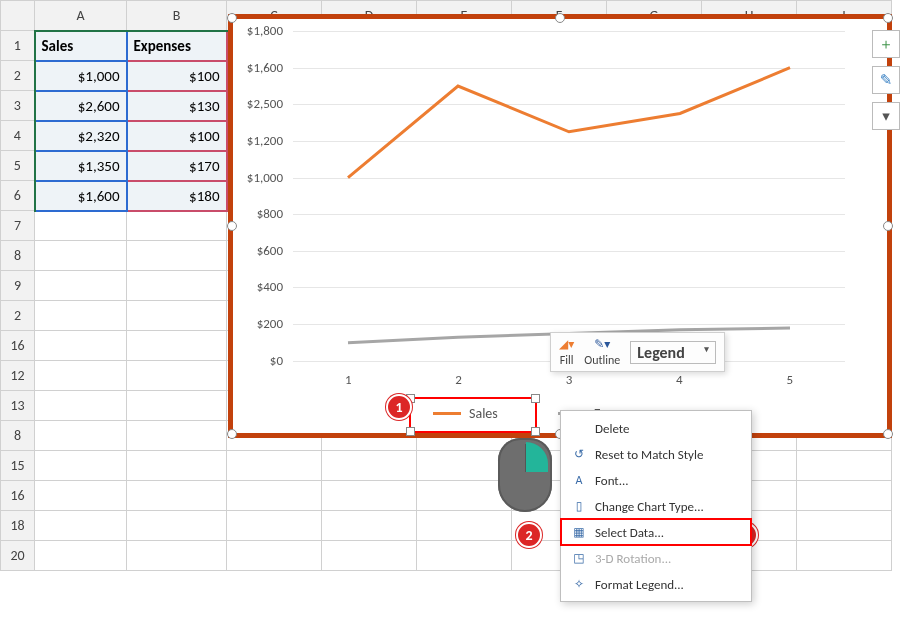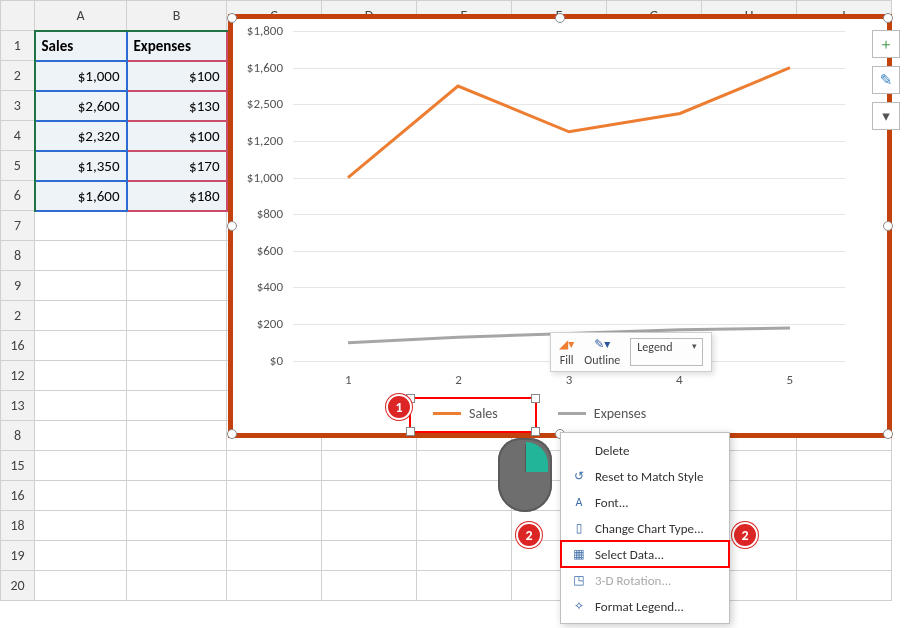--- a/index.html
+++ b/index.html
@@ -58,29 +58,28 @@
   .callout { position: absolute; width: 26px; height: 26px; border-radius: 50%; background: #dc2626; color:#fff; display:flex; align-items:center; justify-content:center; font-weight:bold; font-size:14px; border: 2px solid #fff; box-shadow: 0 0 0 1px #dc2626; }
 
   .mini-toolbar {
     position: absolute; left: 550px; top: 332px;
     background: #fdfdfd; border: 1px solid #cfcfcf;
     box-shadow: 2px 2px 6px rgba(0,0,0,.15);
     display: flex; align-items: center; padding: 4px 8px; gap: 10px;
     font-size: 12px; color: #444;
   }
   .mini-item { display:flex; flex-direction:column; align-items:center; gap:2px; }
-  .mini-legend { border:1px solid #bbb; padding:1px 30px 11px 6px; font-size:12px; position:relative; }
+  .mini-legend { border:1px solid #bbb; padding:1px 30px 1px 6px; font-size:16px; position:relative;font-weight:bold; }
   .mini-legend::after { content:"▾"; position:absolute; right:6px; font-size:9px; color:#555; }
 
   .ctx {
     position: absolute; left: 560px; top: 410px;
-    width: 170px; background: #fff; border: 1px solid #bfbfbf;
+    width: 192px; background: #fff; border: 1px solid #bfbfbf;
     box-shadow: 2px 2px 8px rgba(0,0,0,.2);
     padding: 4px 0;
-    margin-top: 22px;
   }
   .ctx-item { display:flex; align-items:center; gap:8px; padding: 5px 10px; font-size: 13px; color:#333; }
   .ctx-item.disabled { color:#aaa; }
   .ctx-ico { width:16px; height:16px; display:flex; align-items:center; justify-content:center; font-size:12px; color:#3b6ca8; }
   .ctx-highlight { outline: 2px solid #ff0000; outline-offset: -1px; }
 
   .side-icons { position:absolute; right: 4px; top: 30px; display:flex; flex-direction:column; gap:8px; }
   .side-btn { width:28px; height:28px; border:1px solid #bbb; background:#fff; display:flex; align-items:center; justify-content:center; color:#3f944a; }
 
   .mouse {
@@ -298,32 +297,20 @@
           <td></td>
           <td></td>
           <td></td>
           <td></td>
           <td></td>
           <td></td>
           <td></td>
         </tr>
   <tr>
           <th class="row-hdr">18</th>
-          <td></td>
-          <td></td>
-          <td></td>
-          <td></td>
-          <td></td>
-          <td></td>
-          <td></td>
-          <td></td>
-          <td></td>
-        </tr>
-  <tr>
-          <th class="row-hdr">19</th>
           <td></td>
           <td></td>
           <td></td>
           <td></td>
           <td></td>
           <td></td>
           <td></td>
           <td></td>
           <td></td>
         </tr>

